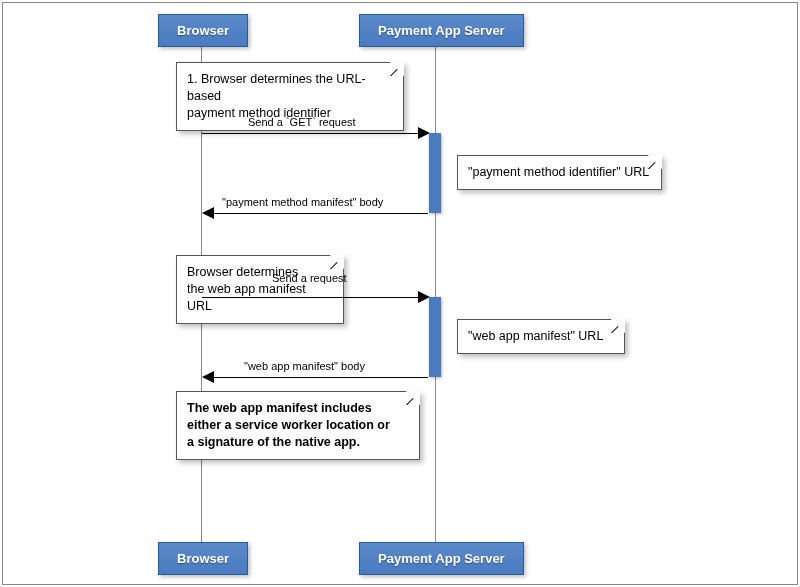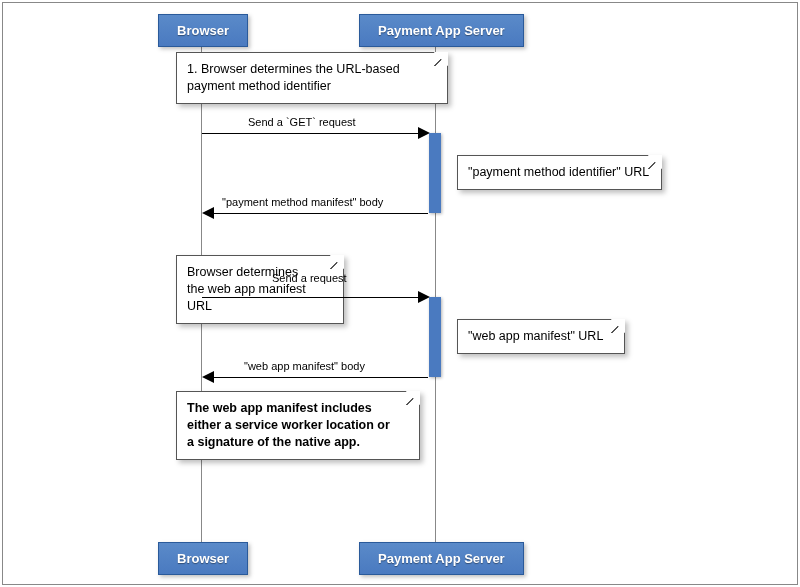--- a/index.html
+++ b/index.html
@@ -105,21 +105,21 @@
 <div class="lifeline" style="left:201px; top:47px; height:496px;"></div>
 <div class="lifeline" style="left:435px; top:47px; height:496px;"></div>
 
 <div class="participant" style="left:158px; top:14px;">
   <span>Browser</span>
 </div>
 <div class="participant" style="left:359px; top:14px;">
   <span>Payment App Server</span>
 </div>
 
-<div class="note" style="left:176px; top:52px; width:272px;">
+<div class="note" style="left:176px; top:62px; width:228px;">
   <span>1. Browser determines the URL-based<br>payment method identifier</span>
 </div>
 
 <div class="msg-label" style="left:248px; top:116px;">Send a `GET` request</div>
 <div class="msg-line" style="left:202px; top:133px; width:220px;"></div>
 <div class="arrow-right" style="left:418px; top:127px;"></div>
 
 <div class="activation" style="left:429px; top:133px; height:80px;"></div>
 
 <div class="note" style="left:457px; top:155px; width:205px;">

